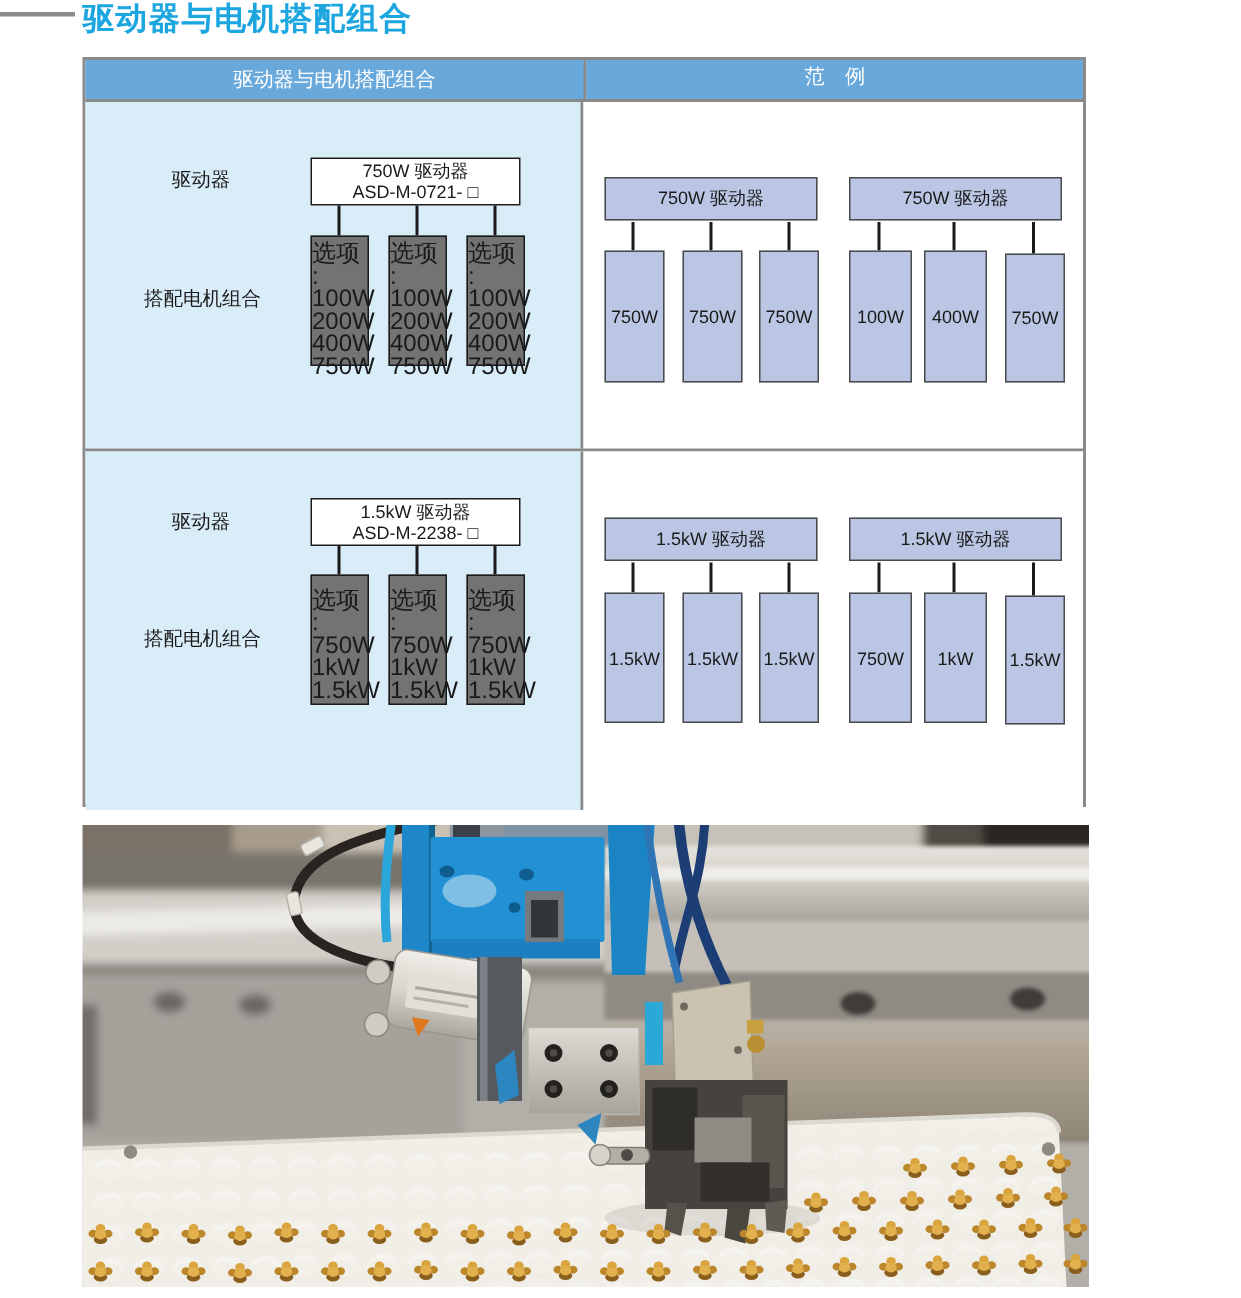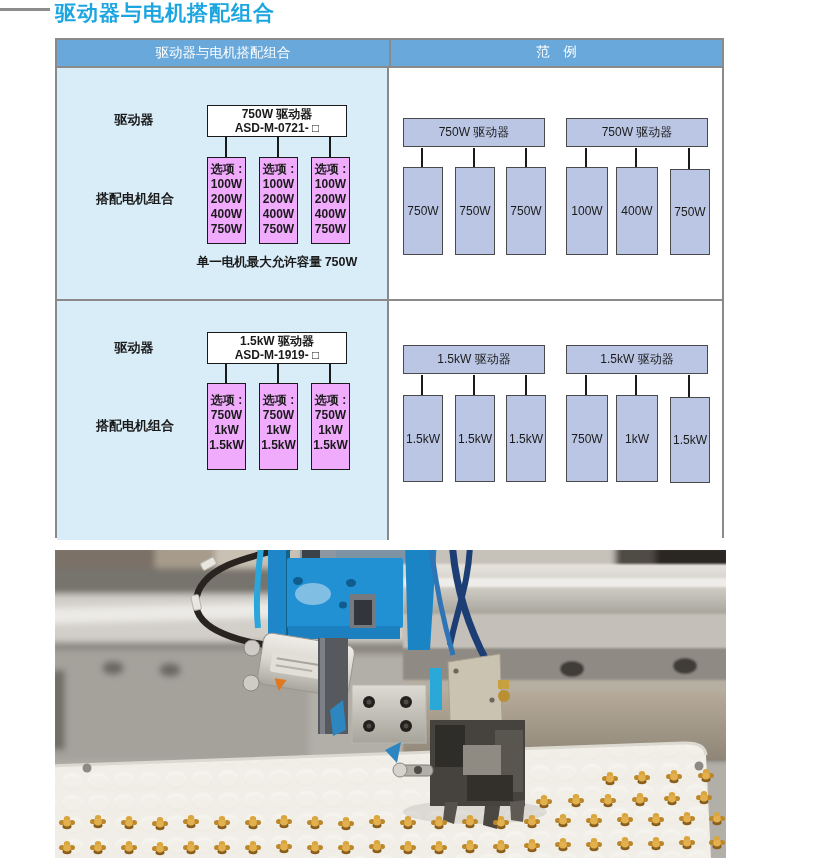--- a/index.html
+++ b/index.html
@@ -11,28 +11,28 @@
   
   .combo-table{position:absolute;left:55px;top:38px;width:669px;height:500px;
         border:2px solid #8a8a8a;box-sizing:border-box;background:#fff;}
   .thead{display:flex;height:26px;}
   .th{box-sizing:border-box;color:#fff;font-size:13.5px;line-height:26px;text-align:center;}
   .th-left{width:334px;border-right:2px solid #8a8a8a;}
   .th-right{flex:1;font-family:Liberation Mono, monospace;}
   .trow{position:relative;display:flex;border-top:2px solid #8a8a8a;box-sizing:border-box;}
   .row-1{height:233px;}
   .row-2{height:241px;}
-  .td-left{position:relative;width:332px;border-right:2px solid #8a8a8a;box-sizing:border-box;font-weight:bold;}
+  .td-left{position:relative;width:332px;border-right:2px solid #8a8a8a;box-sizing:border-box;}
   .td-right{position:relative;flex:1;background:#fff;}
   .diagram-label{position:absolute;font-size:13px;color:#1a1a1a;text-align:center;}
   .drv-box{position:absolute;left:150px;width:138px;background:#fff;border:1.5px solid #1a1a1a;
         text-align:center;font-size:12px;line-height:14px;padding-top:1px;box-sizing:content-box;}
   .vline{position:absolute;width:2px;background:#1a1a1a;}
-  .opt-box{position:absolute;width:37px;background:#f0abfc;border:1.5px solid #1a1a1a;
-        text-align:center;font-size:12px;line-height:15px;}
+  .opt-box{position:absolute;width:37px;background:#737373;border:1.5px solid #1a1a1a;
+        font-size:16px;line-height:15px;}
   .opt-box .t{padding-top:4px;}
   .caption{position:absolute;left:110px;width:220px;text-align:center;font-size:12.5px;}
   .caption b{margin-left:3px;}
   .ex-drv{position:absolute;width:140px;height:27px;background:#BAC6E4;border:1.5px solid #4a4a4a;
         text-align:center;font-size:12px;line-height:27px;}
   .ex-mot{position:absolute;width:38px;background:#BAC6E4;border:1.5px solid #4a4a4a;
         display:flex;align-items:center;justify-content:center;font-size:12px;}
   
   .photo-wrap{position:absolute;left:55px;top:550px;width:671px;height:308px;}
 </style>
@@ -77,23 +77,20 @@
         </div>
         <div class="opt-box" style="left:254px;top:89px;height:85px">
           <div class="t">选项 :</div>
           <div>100W</div>
           <div>200W</div>
           <div>400W</div>
           <div>750W</div>
         </div>
 
         <div class="diagram-label" style="left:13px;top:122px;width:130px">搭配电机组合</div>
-        <div class="caption" style="top:186px">
-          <span>单一电机最大允许容量</span><b>750W</b>
-        </div>
       </div>
 
       <div class="td-right">
 
         <div class="ex-drv" style="left:14px;top:50px">750W 驱动器</div>
         <div class="vline" style="left:32px;top:80px;height:19px"></div>
         <div class="vline" style="left:84px;top:80px;height:19px"></div>
         <div class="vline" style="left:136px;top:80px;height:19px"></div>
         <div class="ex-mot" style="left:14px;top:99px;height:86px">750W</div>
         <div class="ex-mot" style="left:66px;top:99px;height:86px">750W</div>
@@ -107,21 +104,21 @@
         <div class="ex-mot" style="left:227px;top:99px;height:86px;width:40px">400W</div>
         <div class="ex-mot" style="left:281px;top:101px;height:84px">750W</div>
       </div>
     </div>
 
     <div class="trow row-2">
       <div class="td-left" style="background:#D9EDF9">
         <div class="diagram-label" style="left:17px;top:38px;width:120px">驱动器</div>
         <div class="drv-box" style="top:31px;height:29px">
           <div>1.5kW 驱动器</div>
-          <div>ASD-M-1919- □</div>
+          <div>ASD-M-2238- □</div>
         </div>
         <div class="vline" style="left:168px;top:63px;height:19px"></div>
         <div class="vline" style="left:220px;top:63px;height:19px"></div>
         <div class="vline" style="left:272px;top:63px;height:19px"></div>
 
         <div class="opt-box" style="left:150px;top:82px;height:85px">
           <div class="t" style="padding-top:9px">选项 :</div>
           <div>750W</div>
           <div>1kW</div>
           <div>1.5kW</div>

